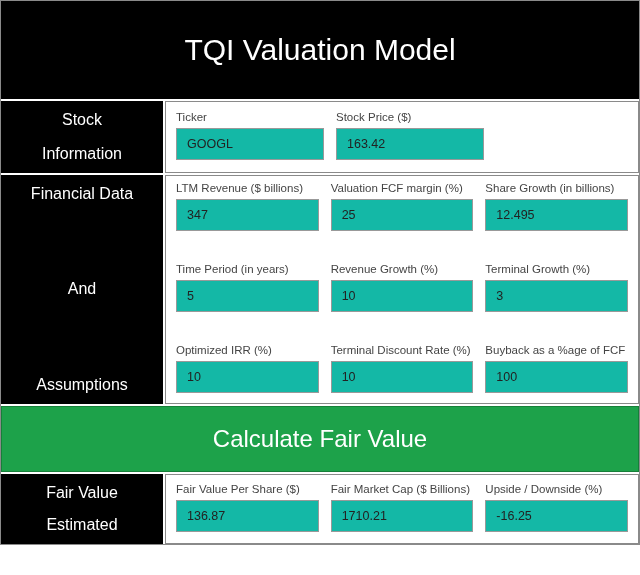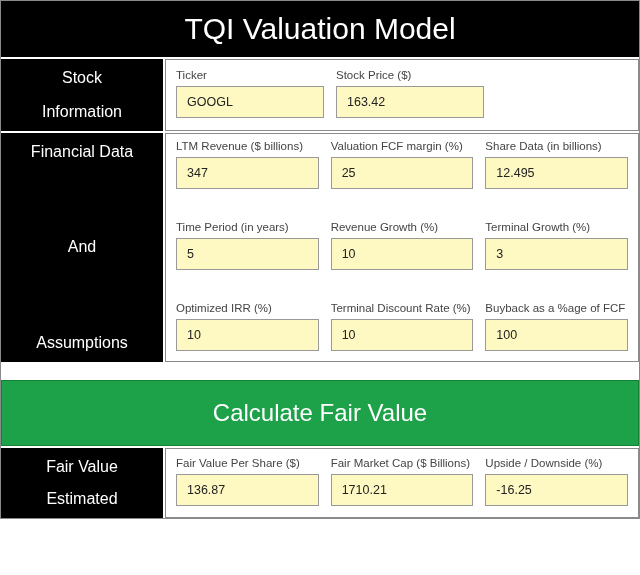--- a/index.html
+++ b/index.html
@@ -1,20 +1,20 @@
 <!DOCTYPE html>
 <html><head>
 <meta charset="utf-8">
 <style>
   * { box-sizing: border-box; margin: 0; padding: 0; }
   body { font-family: Arial, Helvetica, sans-serif; background: #fff; }
   .wrap { width: 640px; border: 1px solid #8a8a8a; }
   .title-bar {
     background: #000; color: #fff; text-align: center;
-    padding: 11px 0; font-size: 30px; font-weight: 400;
+    padding: 32px 0; font-size: 30px; font-weight: 400;
     border-bottom: 2px solid #fff;
   }
   .row { display: flex; border-top: 2px solid #fff; min-height: 72px; }
   .row.no-top-border { border-top: none; }
   .label-cell {
     width: 164px; flex-shrink: 0;
     background: #000; color: #fff;
     display: flex; flex-direction: column; align-items: center; justify-content: space-between;
     font-size: 16px; font-weight: 400; text-align: center;
     border-right: 2px solid #fff;
@@ -31,32 +31,31 @@
   .field-row { display: flex; gap: 12px; }
   .field {
     flex: 1; display: flex; flex-direction: column; justify-content: center;
   }
   .field.narrow { flex: 0 0 148px; }
   .field-label {
     font-size: 11.5px; color: #444; margin-bottom: 5px; white-space: nowrap;
   }
   .field-input {
     border: 1px solid #999; padding: 8px 10px;
-    font-size: 12.5px; color: #222; background: #fef9c3;
+    font-size: 12.5px; color: #222; background: #14b8a6;
     width: 100%;
   }
   .filler { flex: 1; }
   .calc-row { display: flex; border-top: 2px solid #fff; }
   .calc-btn {
     flex: 1; background: #1da24a; color: #fff;
     border: 1px solid #168039;
     text-align: center; padding: 18px 0;
     font-size: 24px; font-weight: 400;
     cursor: pointer;
-    margin-top: 16px;
   }
 </style>
 </head>
 <body>
 
 <div class="wrap">
 
   <div class="title-bar">TQI Valuation Model</div>
 
   <div class="row no-top-border">
@@ -88,21 +87,21 @@
       <div class="field-row">
         <div class="field">
           <div class="field-label">LTM Revenue ($ billions)</div>
           <input class="field-input" value="347" style="">
         </div>
         <div class="field">
           <div class="field-label">Valuation FCF margin (%)</div>
           <input class="field-input" value="25" style="">
         </div>
         <div class="field">
-          <div class="field-label">Share Data (in billions)</div>
+          <div class="field-label">Share Growth (in billions)</div>
           <input class="field-input" value="12.495" style="">
         </div>
       </div>
 
       <div class="field-row">
         <div class="field">
           <div class="field-label">Time Period (in years)</div>
           <input class="field-input" value="5" style="">
         </div>
         <div class="field">

